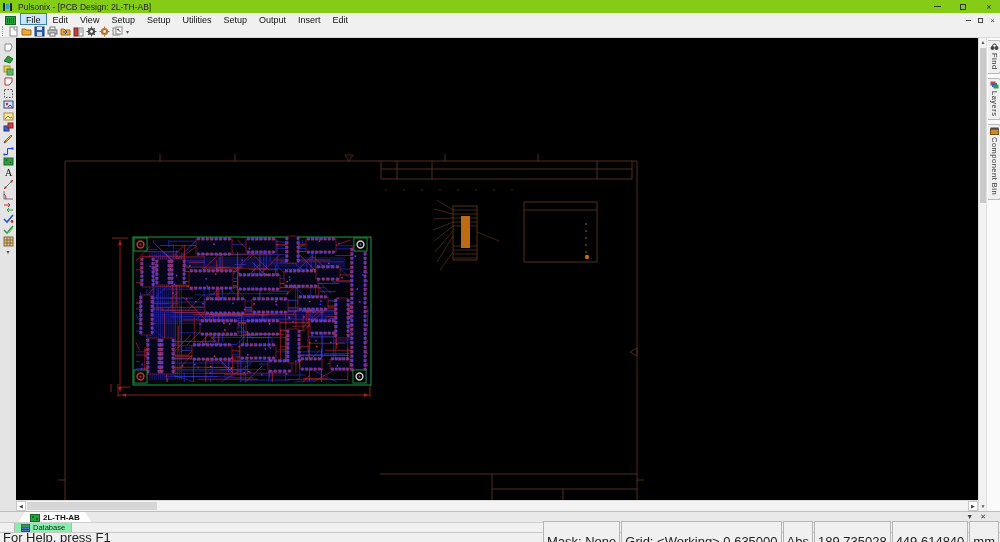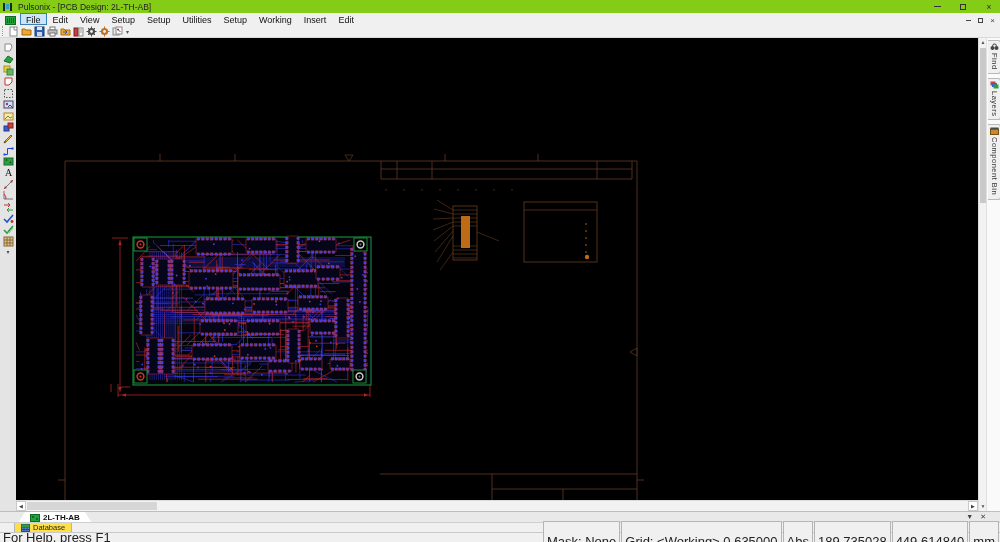--- a/index.html
+++ b/index.html
@@ -61,21 +61,21 @@
   .hs-l{left:0;} .hs-r{right:0;}
   .hs-thumb{position:absolute;left:11px;top:1px;width:130px;height:8px;background:#d6d6d6;}
   
   .tabrow{position:absolute;left:0;top:511px;width:1000px;height:11px;background:#e9e9e9;border-top:1px solid #bdbdbd;text-align:right;}
   .doctab{position:absolute;left:18px;top:0;height:11px;padding:0 12px;background:#fff;
           clip-path:polygon(7px 0,calc(100% - 7px) 0,100% 100%,0 100%);
           display:flex;align-items:center;gap:3px;font-size:8px;font-weight:bold;color:#111;}
   .tabrow-btns{position:absolute;right:14px;top:1px;display:flex;gap:7px;color:#444;font-size:7px;}
   
   .dbrow{position:absolute;left:0;top:522px;width:1000px;height:10px;background:#f0f0f0;border-top:1px solid #cfcfcf;}
-  .dbtab{position:absolute;left:14px;top:0;height:10px;padding:0 6px;background:#fde047;border:1px solid #b5b5b5;border-top:none;
+  .dbtab{position:absolute;left:14px;top:0;height:10px;padding:0 6px;background:#86efac;border:1px solid #b5b5b5;border-top:none;
          display:flex;align-items:center;gap:3px;font-size:7.5px;color:#222;}
   
   .statusbar{position:absolute;left:0;top:532px;width:1000px;height:10px;background:#f0f0f0;border-top:1px solid #c8c8c8;
              display:flex;align-items:center;font-size:13px;color:#222;}
   .sb-help{margin-left:3px;flex:1;}
   .sb-cell{height:9px;line-height:8px;border:1px solid #b5b5b5;background:#f0f0f0;padding:16px 3px;margin-right:1px;white-space:nowrap;}
 </style>
 </head>
 <body>
 
@@ -101,21 +101,21 @@
 
   <div class="menubar">
     <span class="doc-mini"></span>
     <span class="menu-item active">File</span>
     <span class="menu-item">Edit</span>
     <span class="menu-item">View</span>
     <span class="menu-item">Setup</span>
     <span class="menu-item">Setup</span>
     <span class="menu-item">Utilities</span>
     <span class="menu-item">Setup</span>
-    <span class="menu-item">Working</span>
+    <span class="menu-item">Output</span>
     <span class="menu-item">Insert</span>
     <span class="menu-item">Edit</span>
     <span class="mdibtns">
       <span class="wb wb-min">
           <i></i>
         </span>
       <span class="wb wb-max">
           <i></i>
         </span>
       <span class="wb">×</span>

